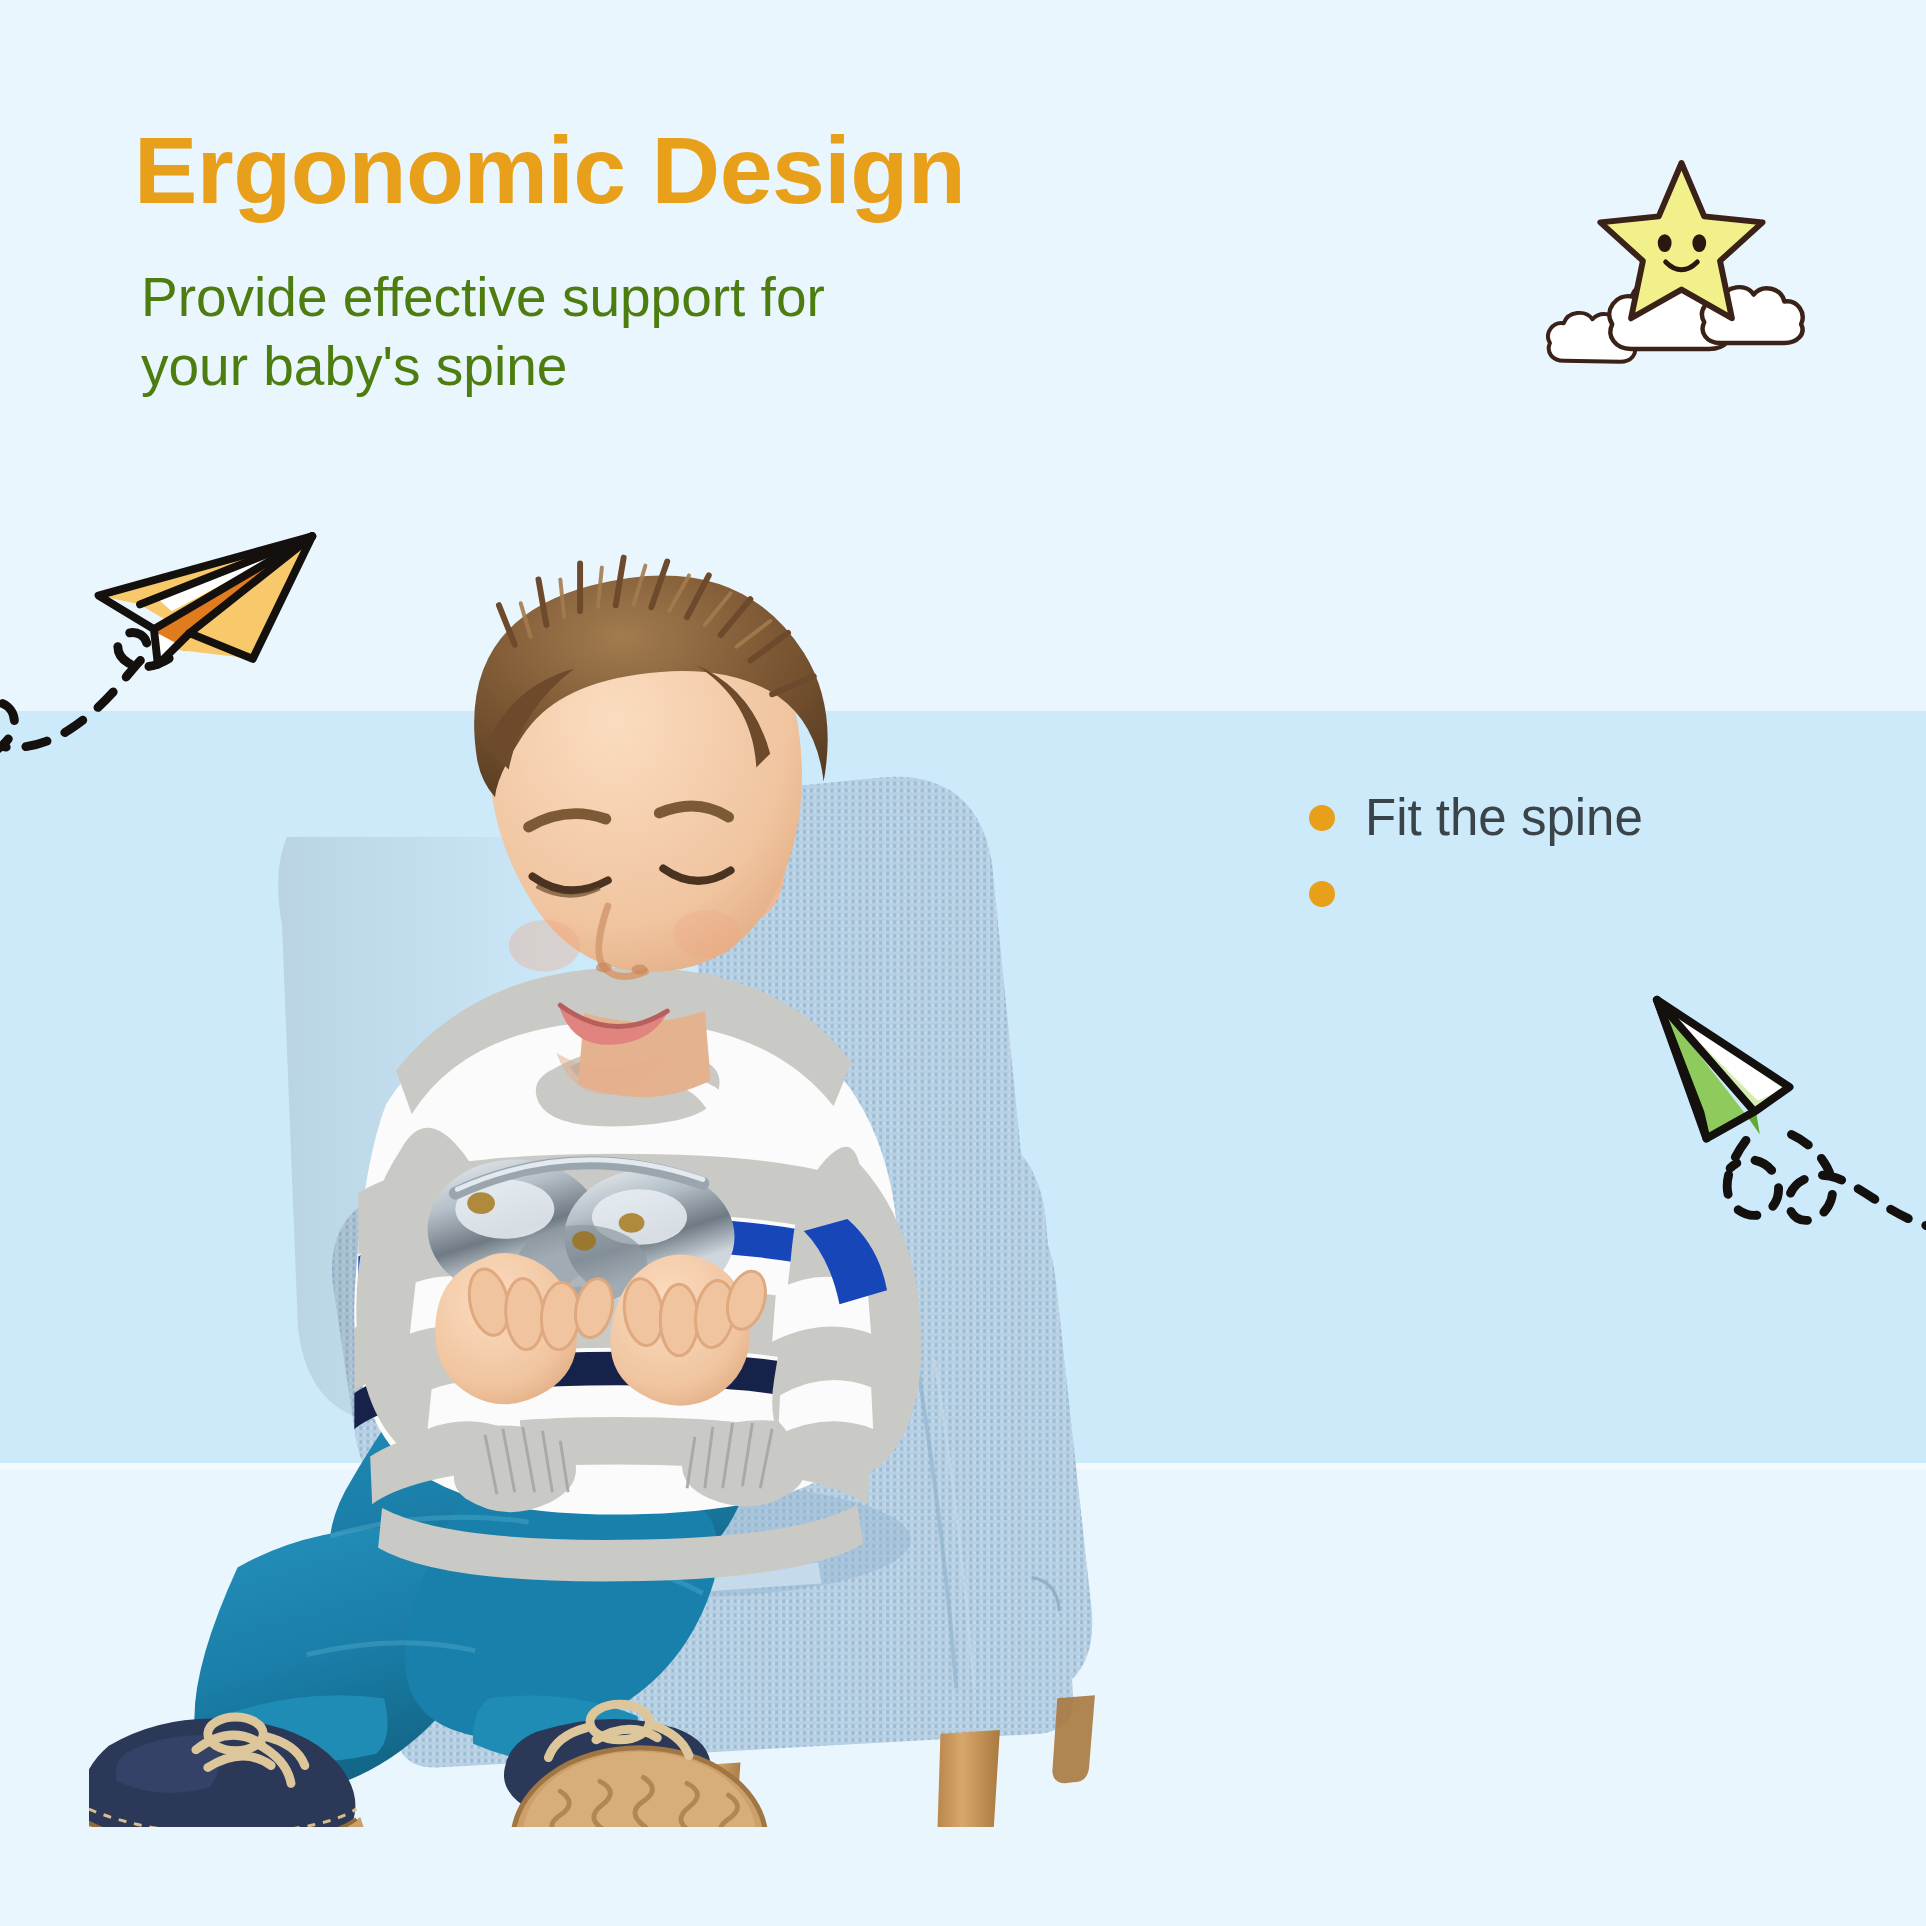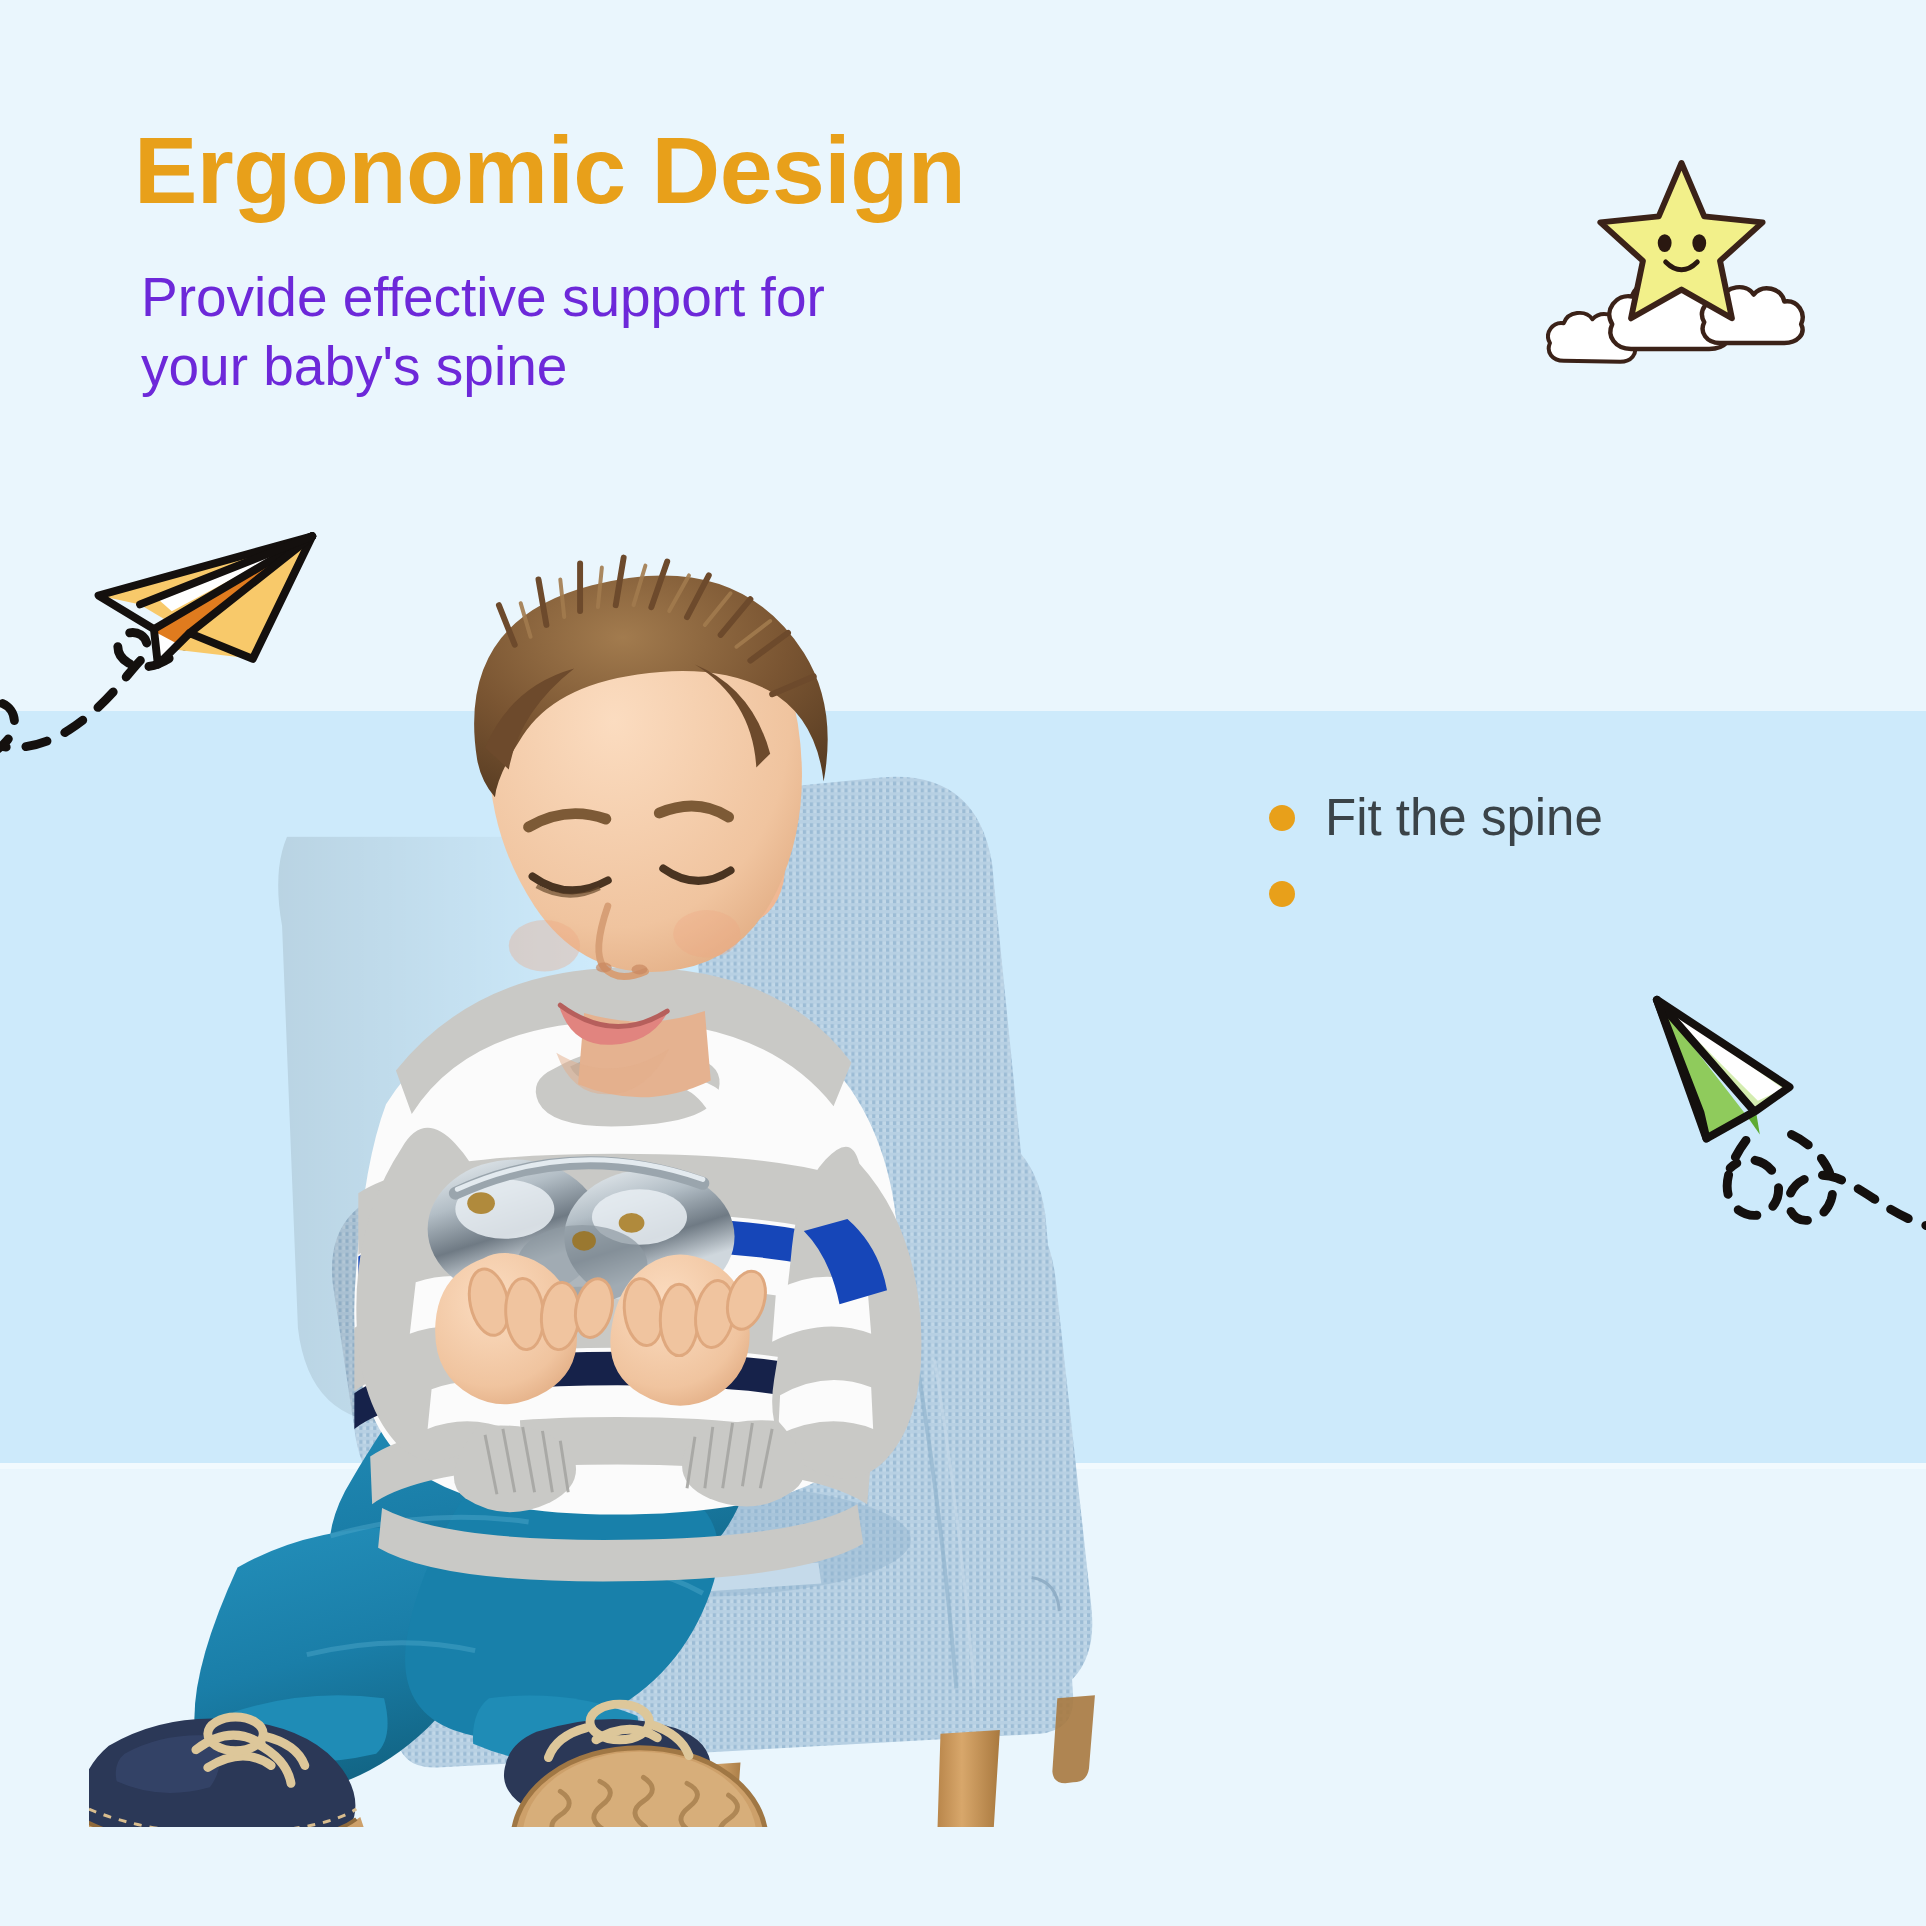--- a/index.html
+++ b/index.html
@@ -39,29 +39,29 @@
     line-height: 1.05;
     font-stretch: condensed;
     white-space: nowrap;
   }
   #subtitle {
     position: absolute;
     left: 141px;
     top: 263px;
     font-size: 55px;
     font-weight: 300;
-    color: #6d28d9;
+    color: #4d7c0f;
     line-height: 1.25;
     width: 812px;
   }
 
   
   #features {
     position: absolute;
-    left: 1269px;
+    left: 1309px;
     top: 792px;
     width: 614px;
   }
   .feature-row {
     display: flex;
     align-items: center;
     margin-bottom: 38px;
   }
   .feature-dot {
     width: 26px;

